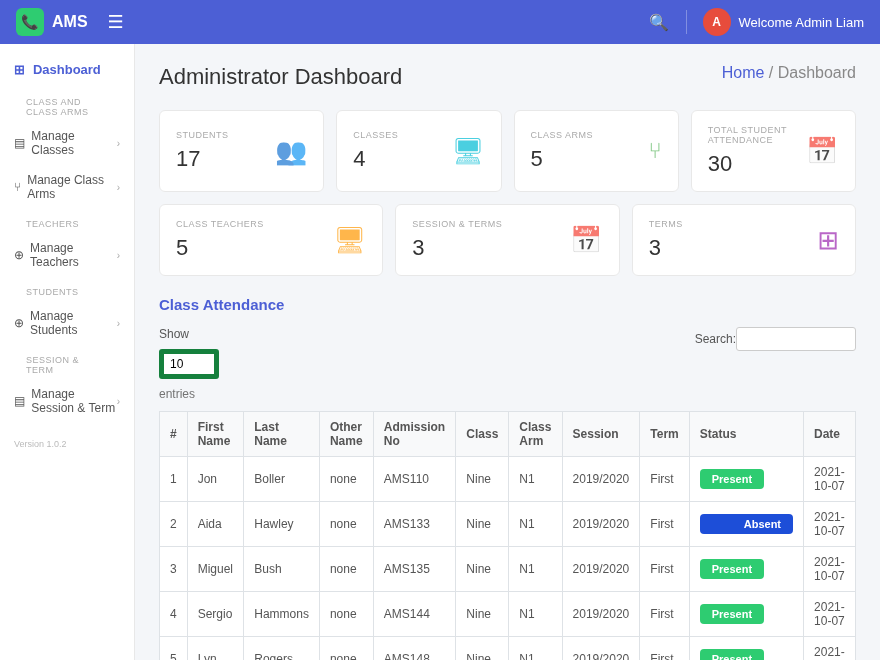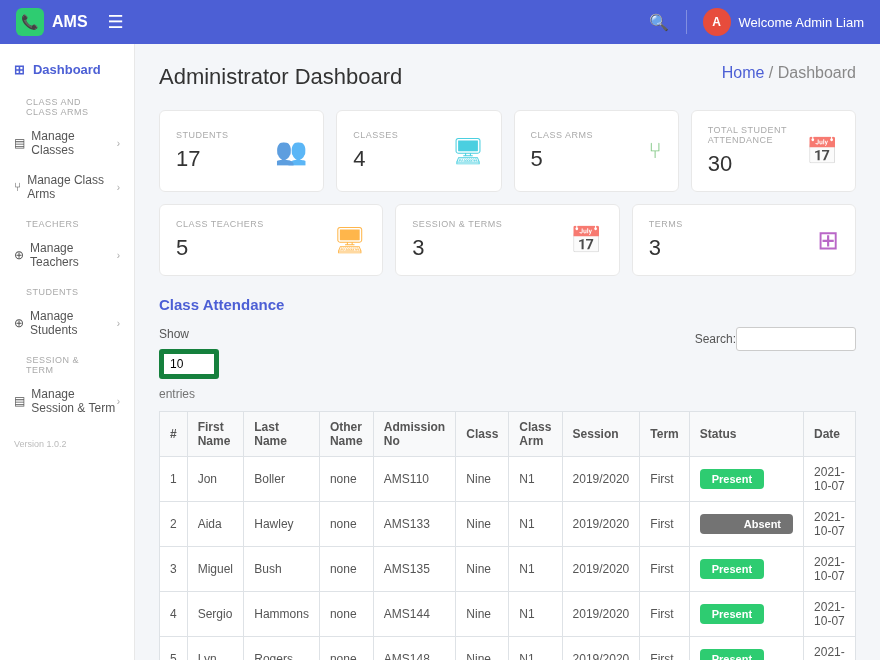--- a/index.html
+++ b/index.html
@@ -263,21 +263,21 @@
       display: inline-block;
       padding: 4px 12px;
       border-radius: 4px;
       font-size: 11px;
       font-weight: 600;
       color: white;
       text-align: center;
       min-width: 60px;
     }
     .status-present { background: #2ecc71; }
-    .status-absent { background: #737373; padding-left: 44px; }
+    .status-absent { background: #1d4ed8; padding-left: 44px; }
   </style>
 </head>
 <body>
 
 <nav class="topnav">
   <div class="topnav-logo">
     <div class="logo-icon">📞</div>
     <span>AMS</span>
   </div>
   <div class="topnav-hamburger">☰</div>

